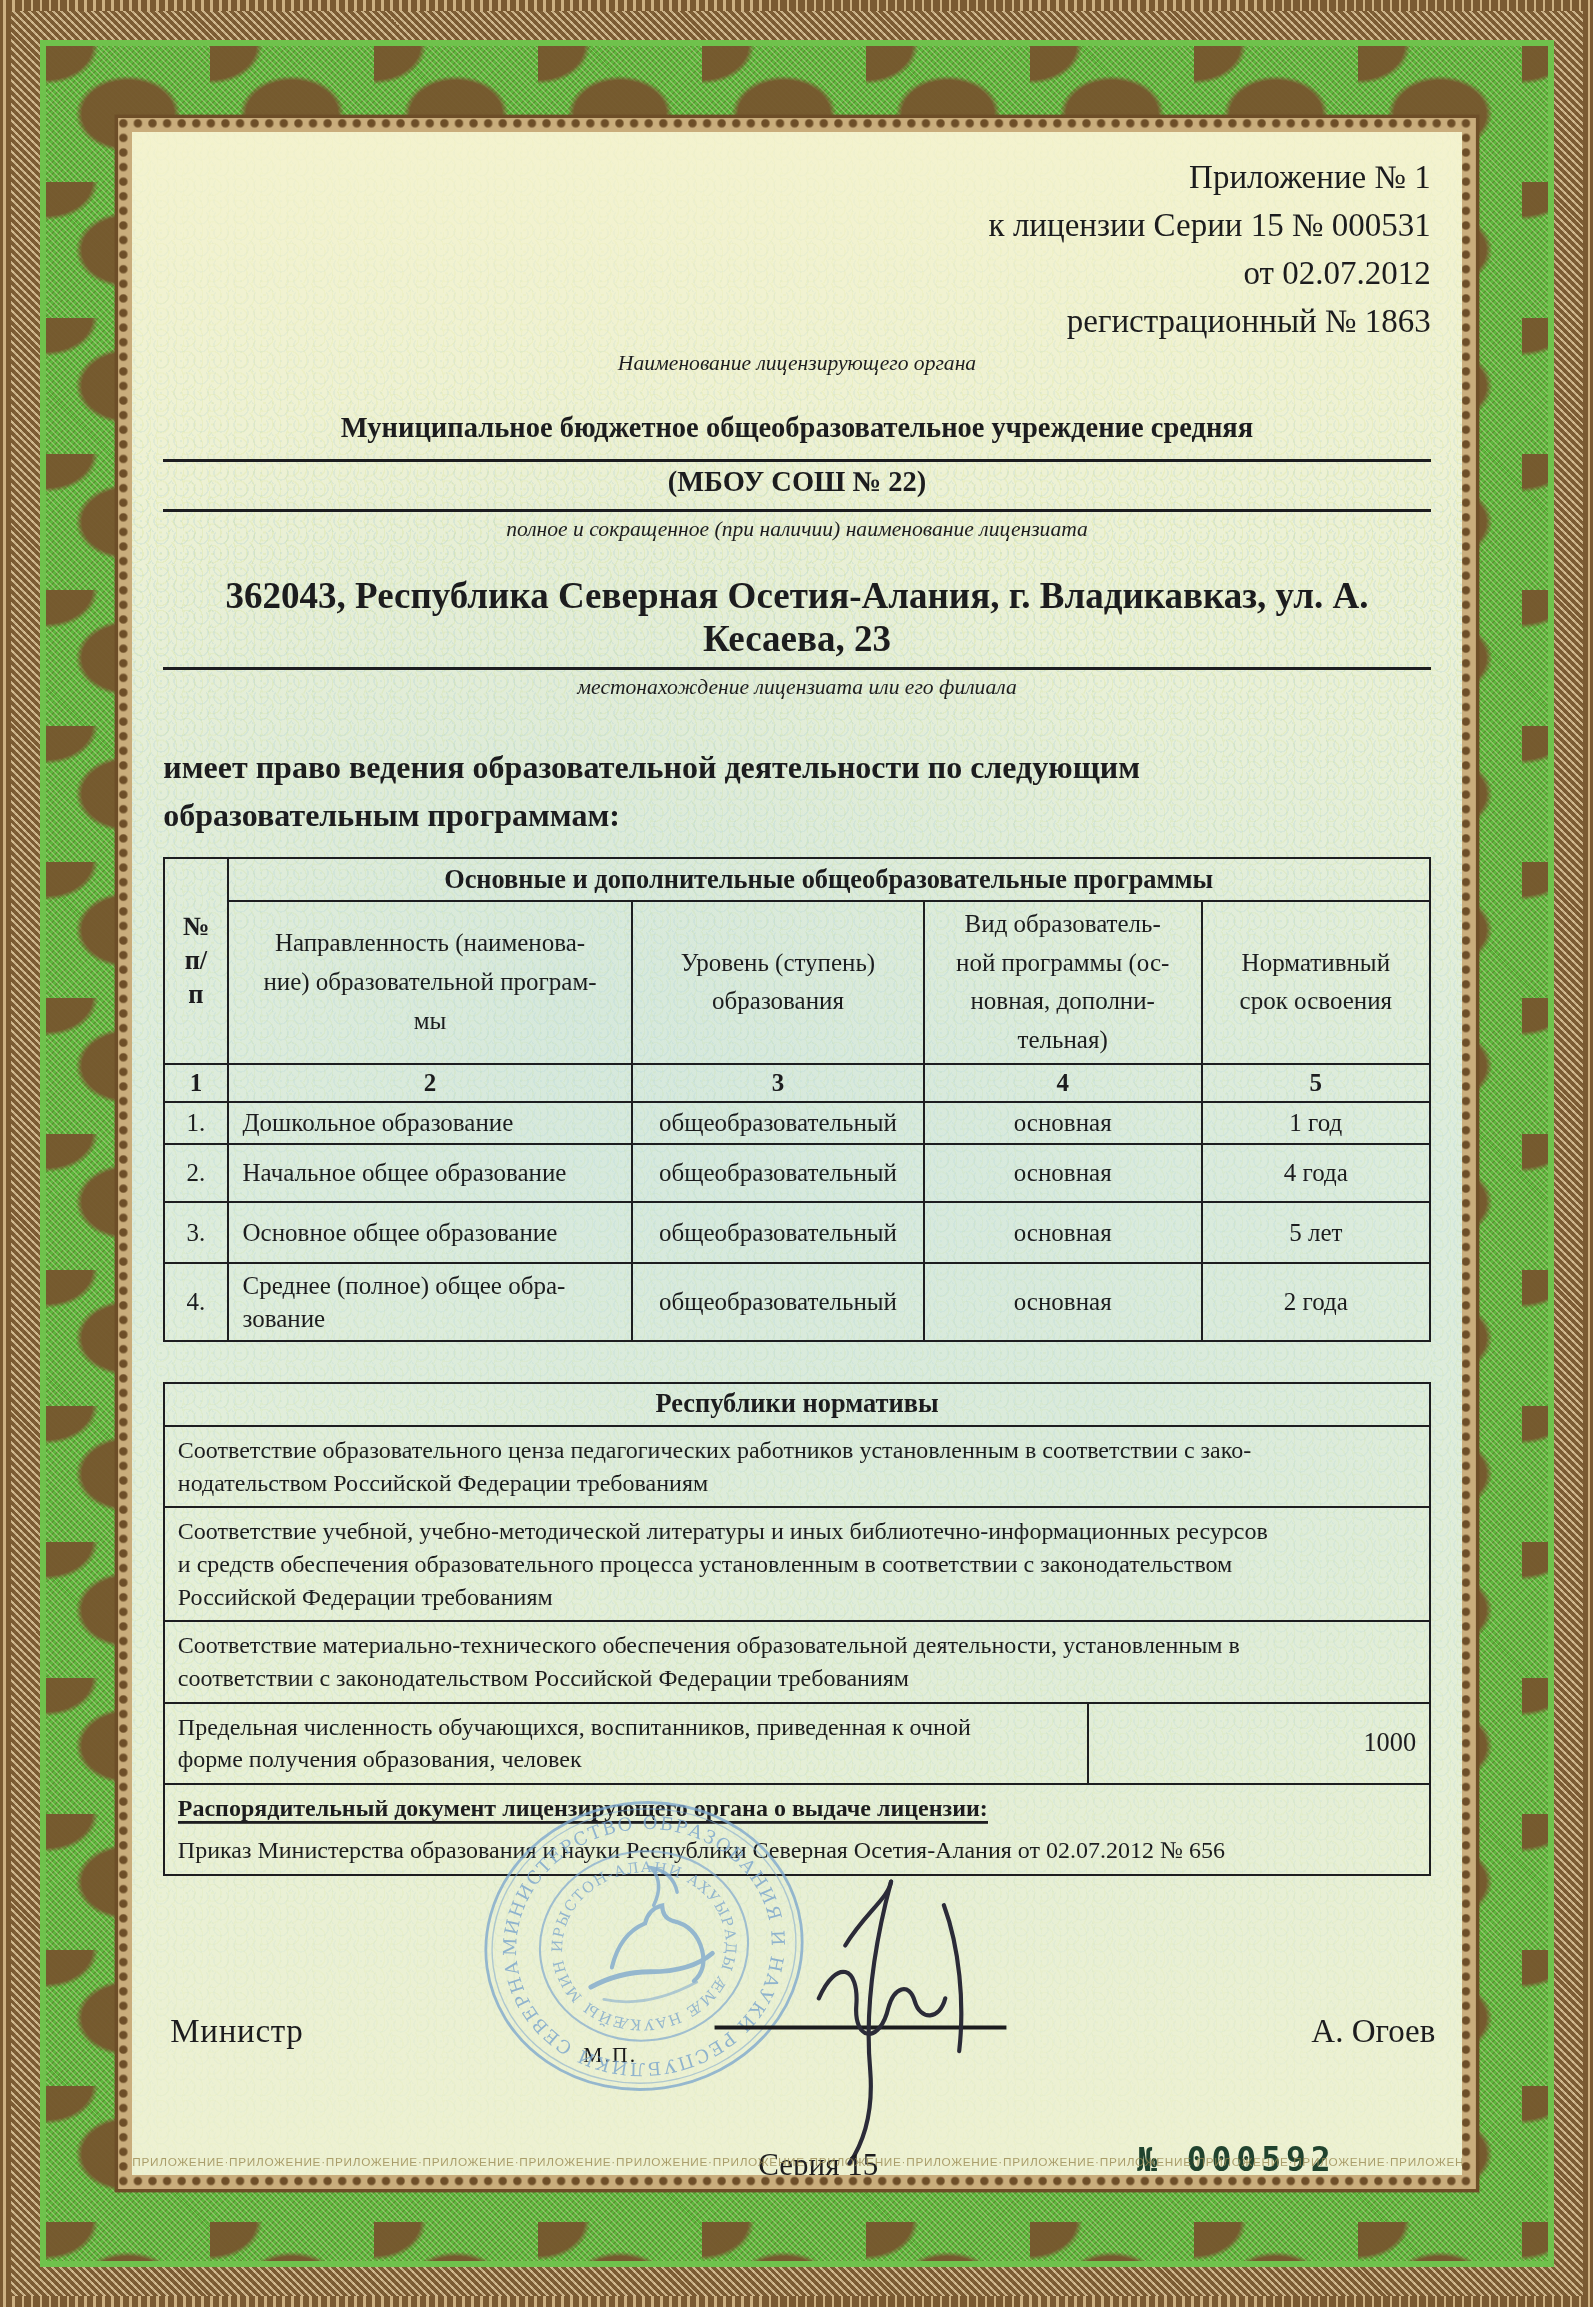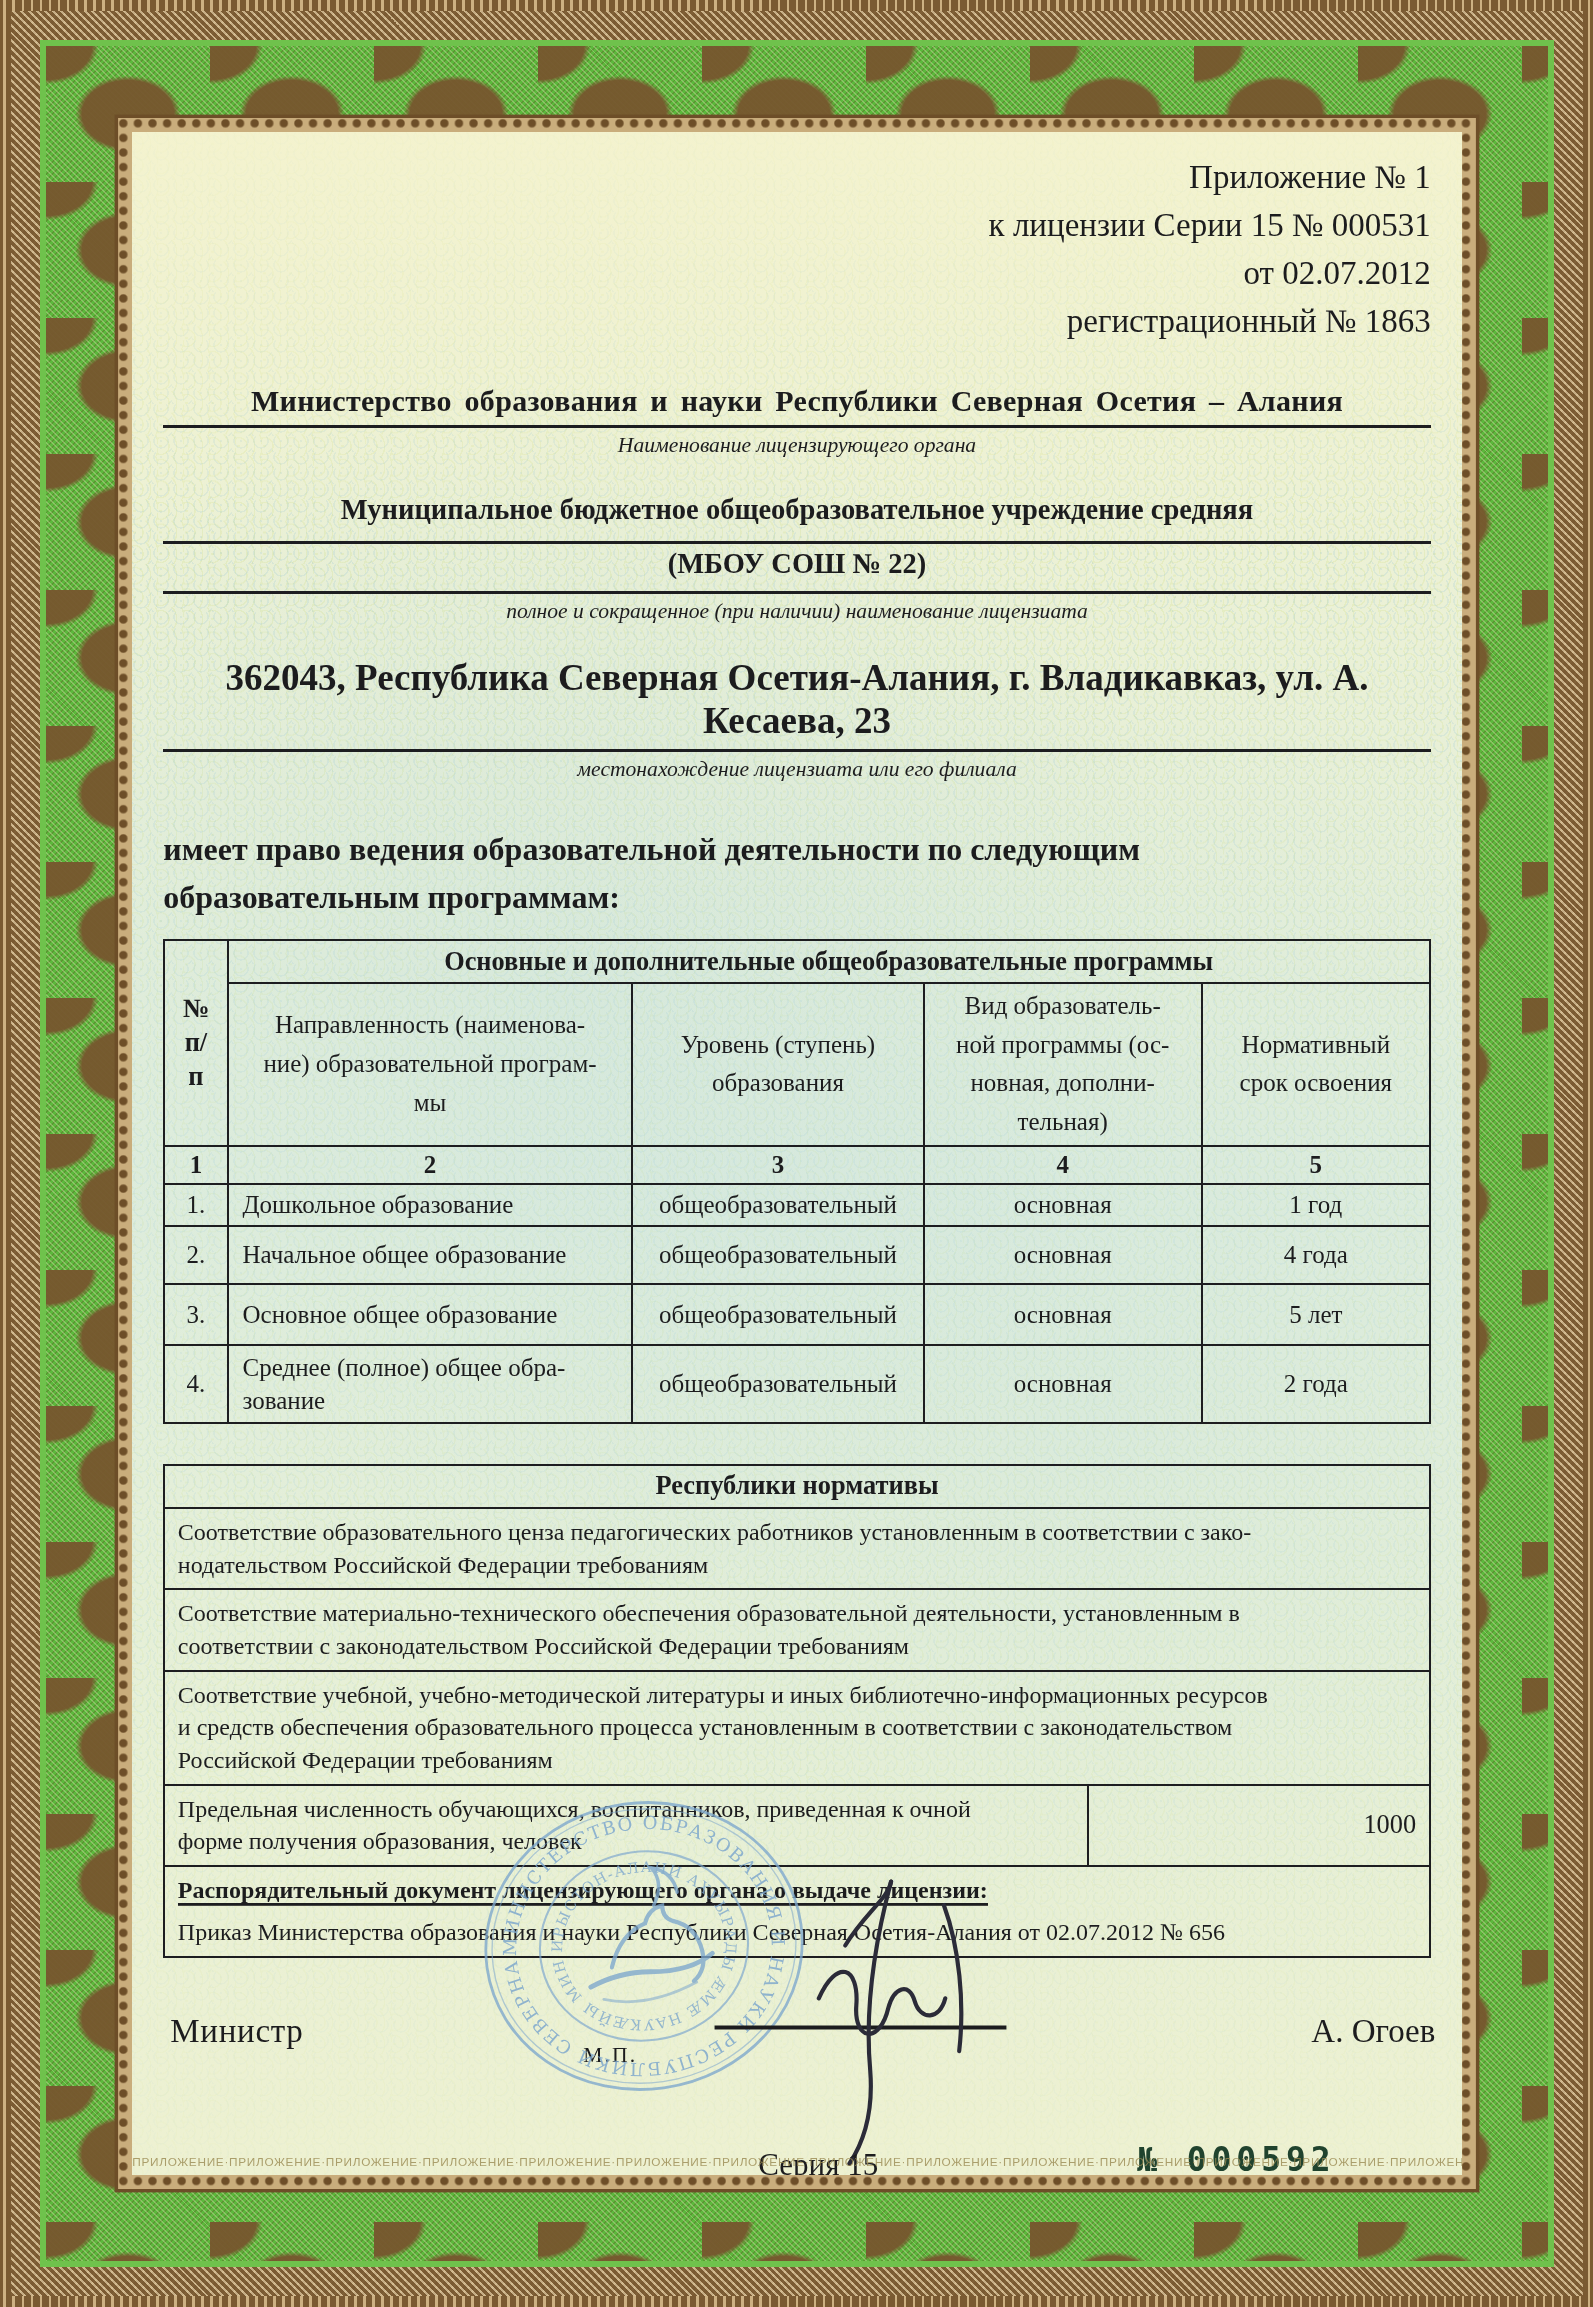--- a/index.html
+++ b/index.html
@@ -113,21 +113,20 @@
           <div class="f-bead">
             <div class="content">
 
               <div class="hdr-right">
                 <div>Приложение № 1</div>
                 <div>к лицензии  Серии 15 № 000531</div>
                 <div>от 02.07.2012</div>
                 <div>регистрационный № 1863</div>
               </div>
 
-              <div class="ministry rule">Министерство  образования  и  науки Республики Северная Осетия – Алания</div>
               <div class="cap">Наименование лицензирующего органа</div>
 
               <div class="lic1 rule">Муниципальное бюджетное общеобразовательное учреждение средняя</div>
               <div class="lic3 rule">(МБОУ СОШ № 22)</div>
               <div class="cap">полное и сокращенное (при наличии) наименование лицензиата</div>
 
               <div class="addr rule">362043, Республика Северная Осетия-Алания, г. Владикавказ, ул. А. Кесаева, 23</div>
               <div class="cap">местонахождение лицензиата или его филиала</div>
 
               <div class="statement">имеет право ведения образовательной деятельности  по следующим
@@ -207,27 +206,27 @@
                   </colgroup>
                 <tbody>
                   <tr class="t2-title">
                     <td colspan="2">Республики нормативы</td>
                   </tr>
                   <tr>
                     <td colspan="2" class="pre">Соответствие образовательного ценза педагогических работников установленным в соответствии с зако-
 нодательством Российской Федерации требованиям</td>
                   </tr>
                   <tr>
-                    <td colspan="2" class="pre">Соответствие материально-технического обеспечения образовательной деятельности, установленным в
-соответствии с законодательством Российской Федерации требованиям</td>
-                  </tr>
-                  <tr>
                     <td colspan="2" class="pre">Соответствие учебной, учебно-методической литературы и иных библиотечно-информационных ресурсов
 и средств обеспечения образовательного процесса установленным в соответствии с законодательством
 Российской Федерации требованиям</td>
+                  </tr>
+                  <tr>
+                    <td colspan="2" class="pre">Соответствие материально-технического обеспечения образовательной деятельности, установленным в
+соответствии с законодательством Российской Федерации требованиям</td>
                   </tr>
                   <tr>
                     <td class="pre">Предельная численность обучающихся, воспитанников, приведенная к очной
 форме получения образования, человек</td>
                     <td class="c-val">1000</td>
                   </tr>
                   <tr>
                     <td colspan="2">
                       <span class="order-h">Распорядительный документ лицензирующего органа о выдаче лицензии:</span>
                       <div class="order-t">Приказ Министерства образования и науки Республики Северная Осетия-Алания от 02.07.2012 № 656</div>

